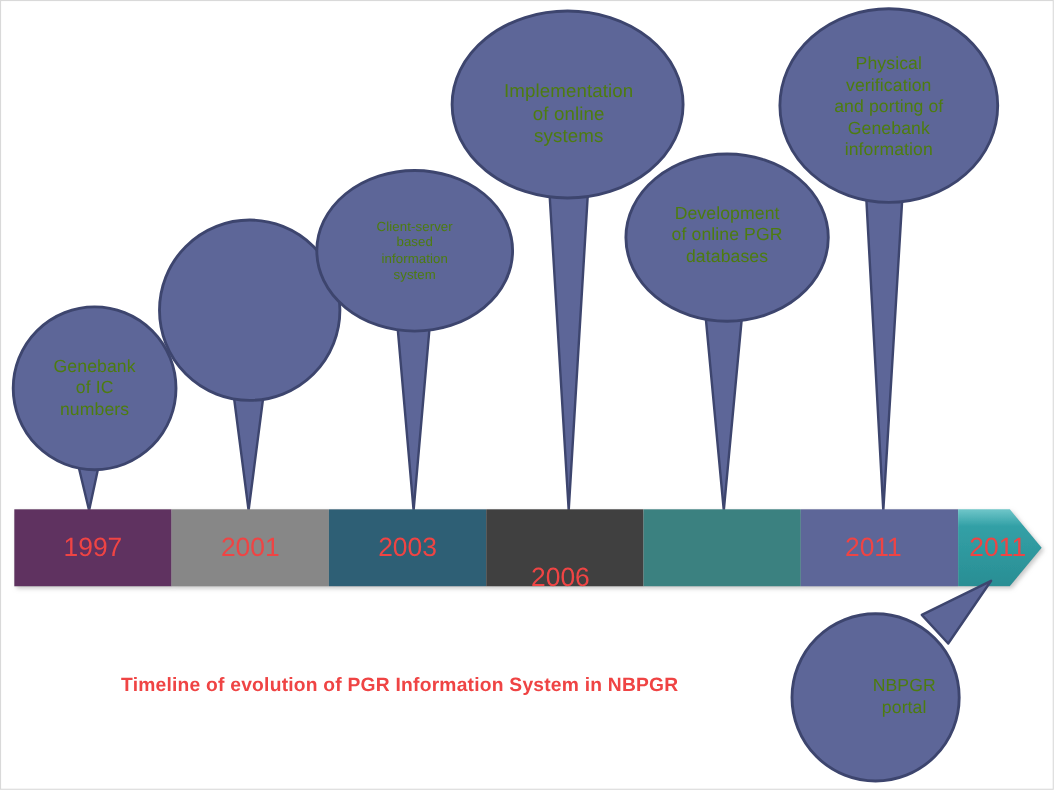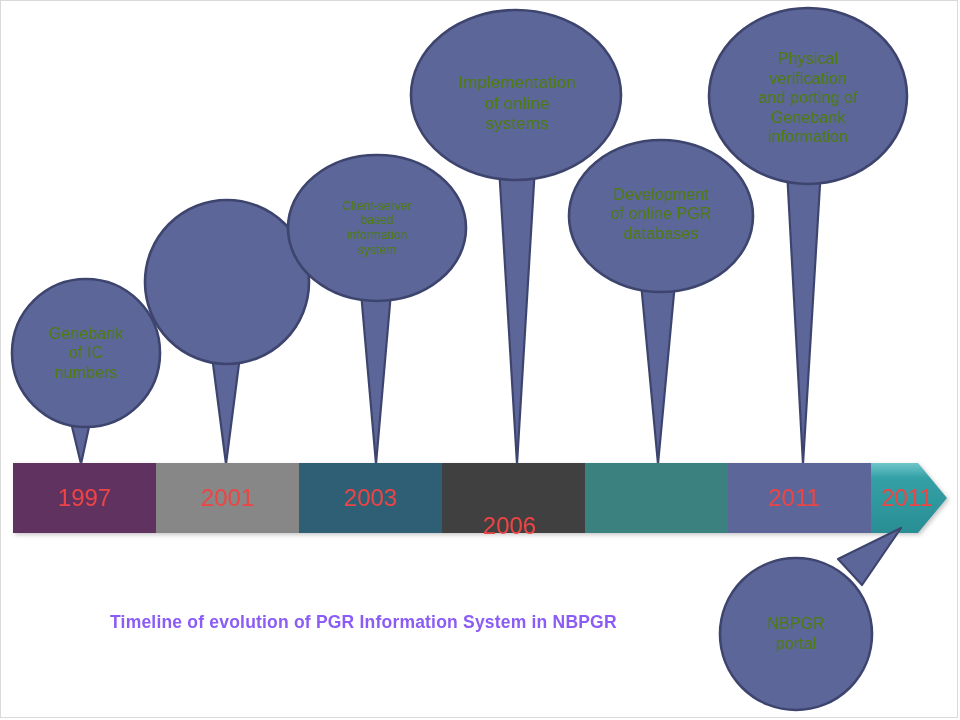--- a/index.html
+++ b/index.html
@@ -29,21 +29,21 @@
     position:absolute;
     color:#ef4444;
     font-size:24px;
     text-align:center;
     line-height:1;
     pointer-events:none;
   }
   .caption{
     position:absolute;
     left:110px; top:612px;
-    color:#8b5cf6;
+    color:#ef4444;
     font-size:17.5px;
     font-weight:bold;
     letter-spacing:.2px;
     white-space:nowrap;
   }
   .frame{
     position:absolute;left:0;top:0;width:958px;height:718px;
     border:1px solid #d9d9d9;
     box-sizing:border-box;
     pointer-events:none;
@@ -129,21 +129,21 @@
   <div class="bubble-text" style="left:580px;top:170px;width:162px;height:88px;font-size:16px;">Development
 of online PGR
 databases</div>
 
   <div class="bubble-text" style="left:723px;top:25px;width:170px;height:146px;font-size:16px;">Physical
 verification
 and porting of
 Genebank
 information</div>
 
-  <div class="bubble-text" style="left:726px;top:605px;width:140px;height:58px;font-size:16px;">NBPGR
+  <div class="bubble-text" style="left:752px;top:605px;width:140px;height:58px;font-size:16px;">NBPGR
 portal</div>
 
   <div class="year-label" style="left:13px;top:486px;width:143px;">1997</div>
   <div class="year-label" style="left:156px;top:486px;width:143px;">2001</div>
   <div class="year-label" style="left:299px;top:486px;width:143px;">2003</div>
   <div class="year-label" style="left:442px;top:486px;width:135px;margin-top:28px;">2006</div>
   <div class="year-label" style="left:728px;top:486px;width:132px;">2011</div>
   <div class="year-label" style="left:869px;top:486px;width:76px;">2011</div>
 
   <div class="caption">Timeline of evolution of PGR Information System in NBPGR</div>

